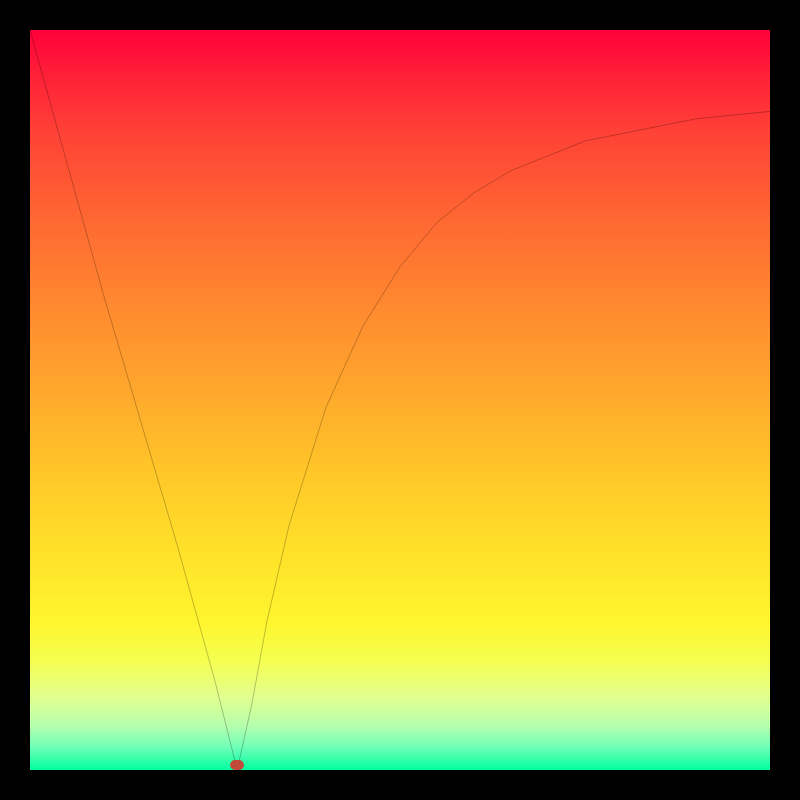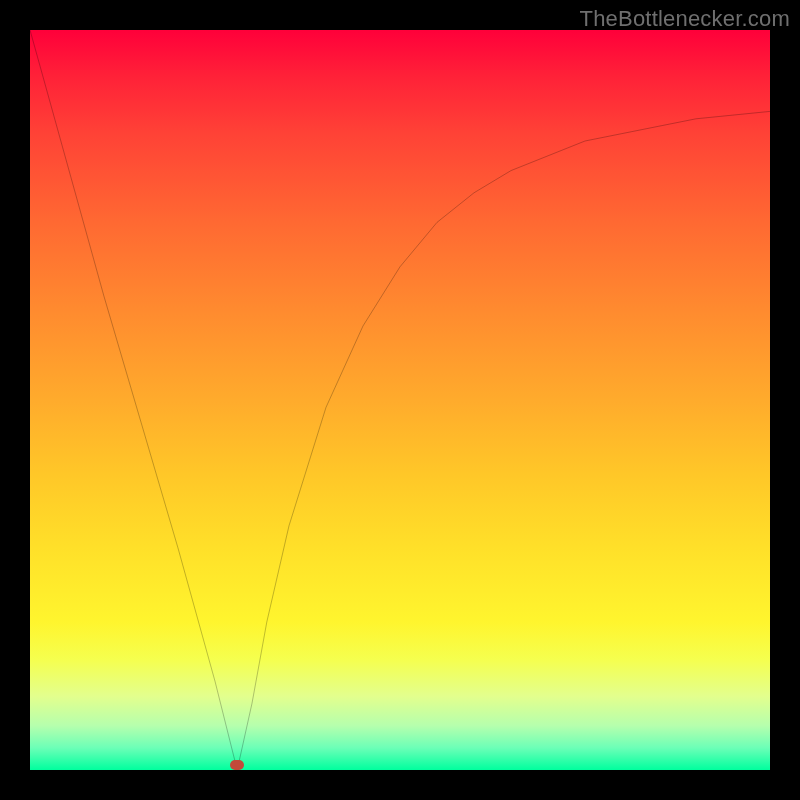--- a/index.html
+++ b/index.html
@@ -69,21 +69,20 @@
     font-size: 22px;
     font-weight: 500;
     letter-spacing: 0.2px;
   }
 </style>
 </head>
 <body>
 
 <div class="frame">
 
-  <div class="attribution">TheBottlenecker.com</div>
 
   <div class="plot-area">
     <div class="gradient-bg"></div>
 
     <svg class="curve" viewBox="0 0 100 100" preserveAspectRatio="none">
       <path fill="none" stroke="#000000" stroke-width="0.25" vector-effect="non-scaling-stroke" d="M0.00 0.00 L5.00 18.00 L10.00 36.00 L15.00 53.00 L20.00 70.00 L25.00 88.00 L28.00 100.00 L30.00 91.00 L32.00 80.00 L35.00 67.00 L40.00 51.00 L45.00 40.00 L50.00 32.00 L55.00 26.00 L60.00 22.00 L65.00 19.00 L70.00 17.00 L75.00 15.00 L80.00 14.00 L85.00 13.00 L90.00 12.00 L95.00 11.50 L100.00 11.00"></path>
     </svg>
 
     <div class="minimum-marker" style="left:28%; top:99.3%;"></div>
   </div>

